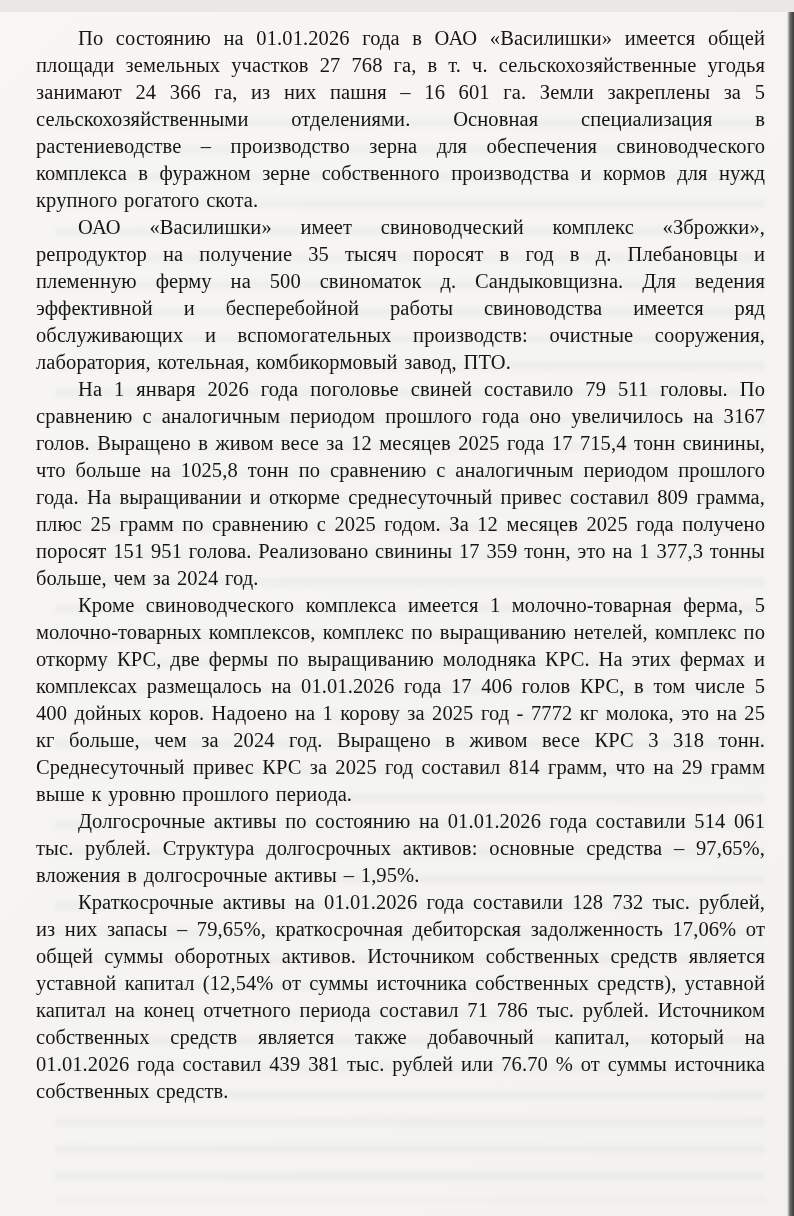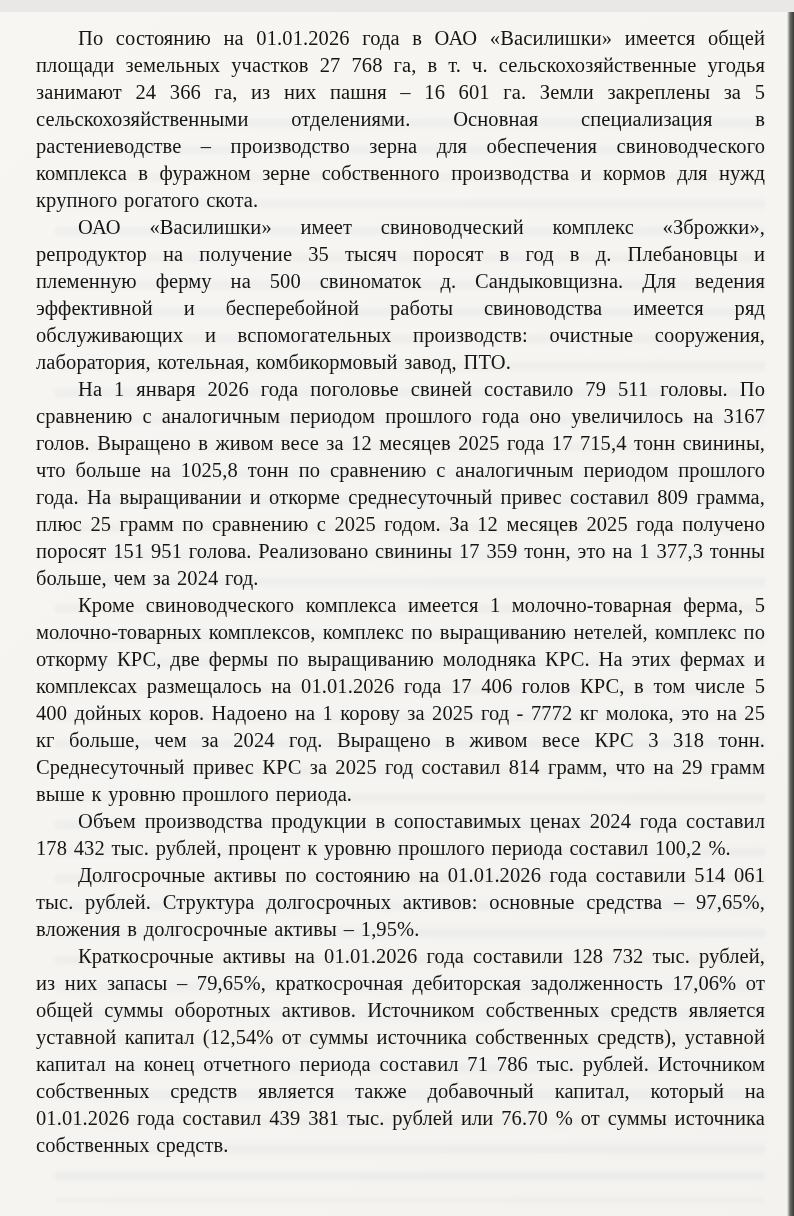--- a/index.html
+++ b/index.html
@@ -65,19 +65,18 @@
 <body>
 
 <div class="page">
   <div class="bleed"></div>
 
   <div class="text-block">
     <p>По состоянию на 01.01.2026 года в ОАО «Василишки» имеется общей площади земельных участков 27 768 га, в т. ч. сельскохозяйственные угодья занимают 24 366 га, из них пашня – 16 601 га.  Земли закреплены за 5 сельскохозяйственными отделениями. Основная специализация в растениеводстве – производство зерна для обеспечения свиноводческого комплекса в фуражном зерне собственного производства и кормов для нужд крупного рогатого скота.</p>
     <p>ОАО «Василишки» имеет свиноводческий комплекс «Зброжки», репродуктор на получение 35 тысяч поросят в год в д. Плебановцы и племенную ферму на 500 свиноматок д. Сандыковщизна. Для ведения эффективной и бесперебойной работы свиноводства имеется ряд обслуживающих и вспомогательных производств: очистные сооружения, лаборатория, котельная, комбикормовый завод, ПТО.</p>
     <p>На 1 января 2026 года поголовье свиней составило 79 511 головы. По сравнению с аналогичным периодом прошлого года оно увеличилось на 3167 голов.  Выращено в живом весе за 12 месяцев 2025 года 17 715,4 тонн свинины, что больше на 1025,8 тонн по сравнению с аналогичным периодом прошлого года. На выращивании и откорме среднесуточный привес составил 809 грамма, плюс 25 грамм по сравнению с 2025 годом. За 12 месяцев 2025 года получено поросят 151 951 голова. Реализовано свинины 17 359 тонн, это на 1 377,3 тонны больше, чем за 2024 год.</p>
     <p>Кроме свиноводческого комплекса имеется 1 молочно-товарная ферма, 5 молочно-товарных комплексов, комплекс по выращиванию нетелей, комплекс по откорму КРС, две фермы по выращиванию молодняка КРС. На этих фермах и комплексах размещалось на 01.01.2026 года 17 406 голов КРС, в том числе 5 400 дойных коров. Надоено на 1 корову за 2025 год - 7772 кг  молока, это на 25 кг больше, чем за 2024 год.  Выращено в живом весе КРС 3 318 тонн. Среднесуточный привес КРС за 2025 год составил 814 грамм, что на 29 грамм выше к уровню прошлого периода.</p>
-    <p>Объем производства продукции в сопоставимых ценах 2024 года составил 178 432 тыс. рублей, процент к уровню прошлого периода составил 100,2 %.</p>
     <p>Долгосрочные активы по состоянию на 01.01.2026 года составили 514 061 тыс. рублей. Структура долгосрочных активов: основные средства – 97,65%, вложения в долгосрочные активы – 1,95%.</p>
     <p>Краткосрочные активы на 01.01.2026 года составили 128 732 тыс. рублей, из них запасы – 79,65%, краткосрочная дебиторская задолженность 17,06% от общей суммы оборотных активов. Источником собственных средств является уставной капитал (12,54% от суммы источника собственных средств), уставной капитал на конец отчетного периода составил 71 786 тыс. рублей. Источником собственных средств является также добавочный капитал, который на 01.01.2026 года составил 439 381 тыс. рублей или 76.70 % от суммы источника собственных средств.</p>
   </div>
 
   <div class="scan-edge"></div>
 </div>
 
 </body></html>

